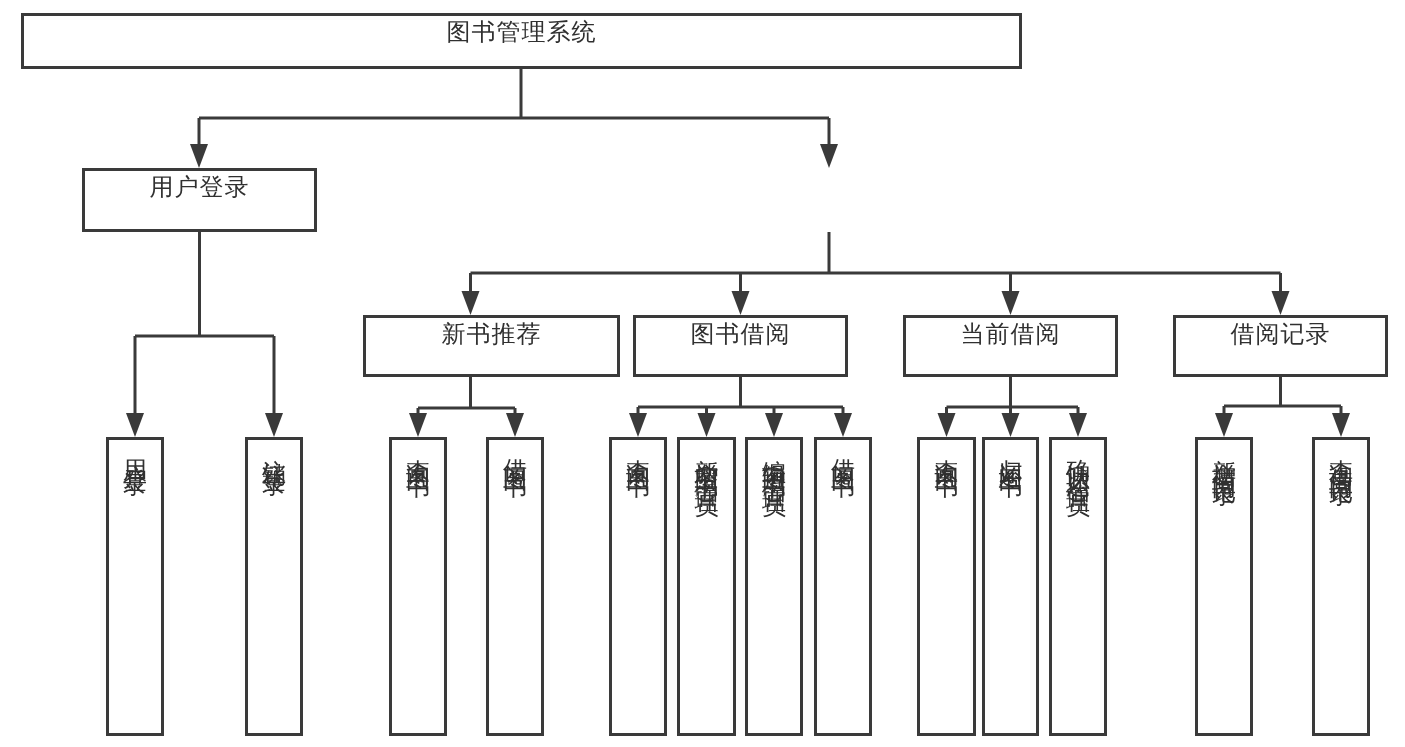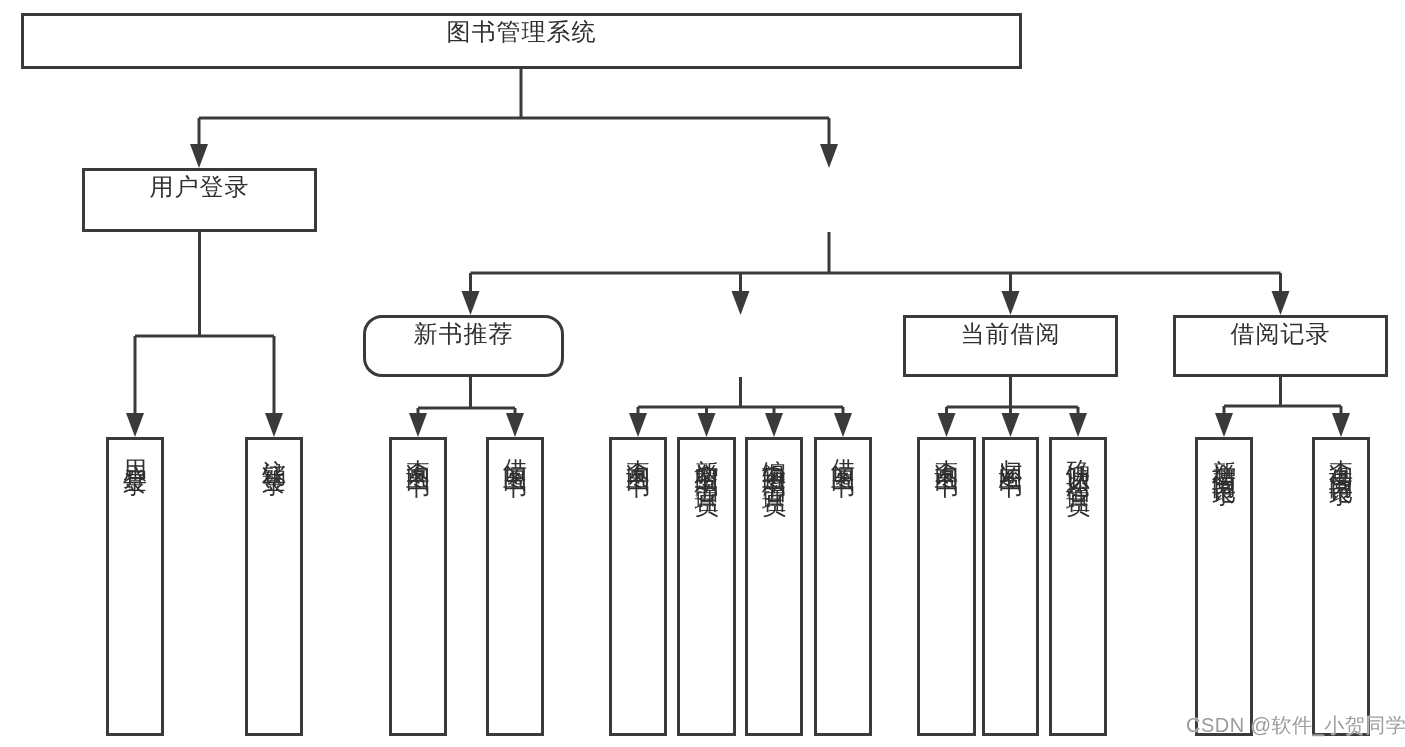--- a/index.html
+++ b/index.html
@@ -55,22 +55,25 @@
   </svg>
 
   <div class="box" style="left:21px; top:13px; width:1001px; height:56px;">
     <span>图书管理系统</span>
   </div>
 
   <div class="box" style="left:82px; top:168px; width:235px; height:64px;">
     <span>用户登录</span>
   </div>
 
-  <div class="box" style="left:363px; top:315px; width:201px; height:62px;border-radius:19px;">
+  <div class="box" style="left:363px; top:315px; width:257px; height:62px;">
     <span>新书推荐</span>
+  </div>
+  <div class="box" style="left:633px; top:315px; width:215px; height:62px;">
+    <span>图书借阅</span>
   </div>
   <div class="box" style="left:1173px; top:315px; width:215px; height:62px;">
     <span>借阅记录</span>
   </div>
   <div class="box" style="left:903px; top:315px; width:215px; height:62px;">
     <span>当前借阅</span>
   </div>
 
   <div class="box leaf" style="left:106px; top:437px; width:58px; height:299px;">
     <span>用户登录</span>
@@ -105,14 +108,13 @@
   <div class="box leaf" style="left:1049px; top:437px; width:58px; height:299px;">
     <span>确认归还（管理员）</span>
   </div>
   <div class="box leaf" style="left:1195px; top:437px; width:58px; height:299px;">
     <span>新增借阅记录</span>
   </div>
   <div class="box leaf" style="left:1312px; top:437px; width:58px; height:299px;">
     <span>查询借阅记录</span>
   </div>
 
-  <div id="watermark">CSDN @软件_小贺同学</div>
 </div>
 
 </body></html>

